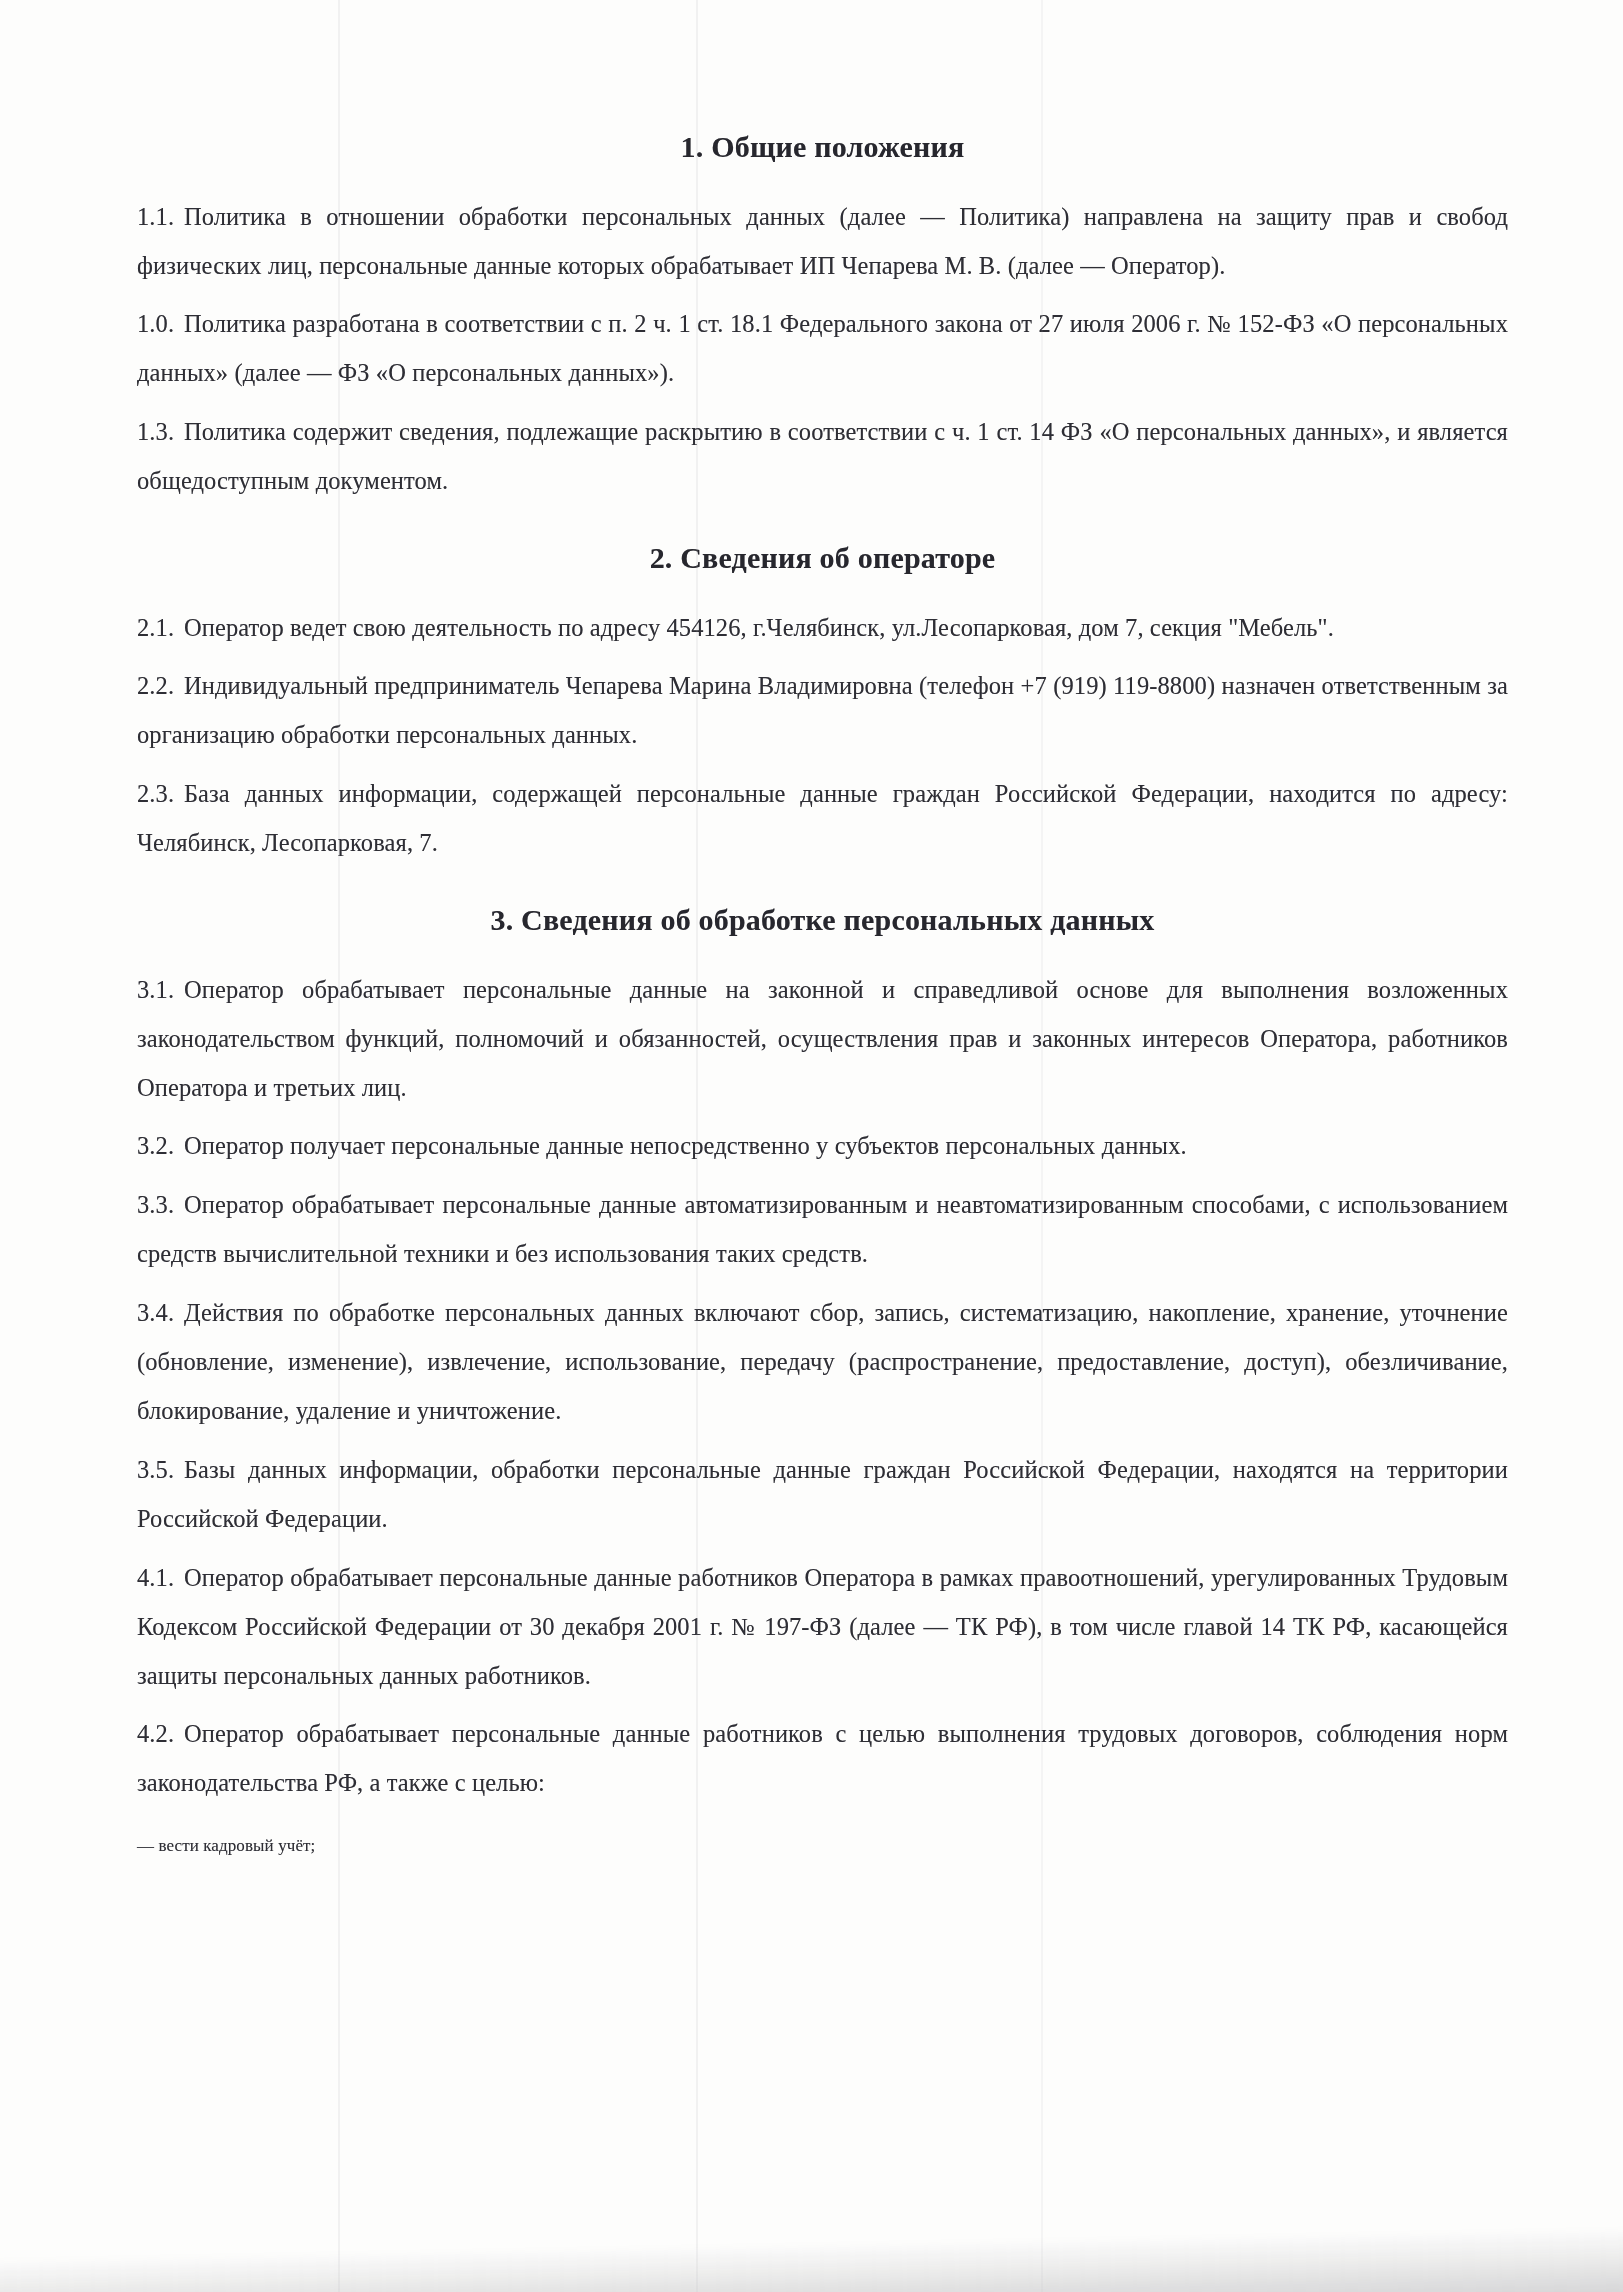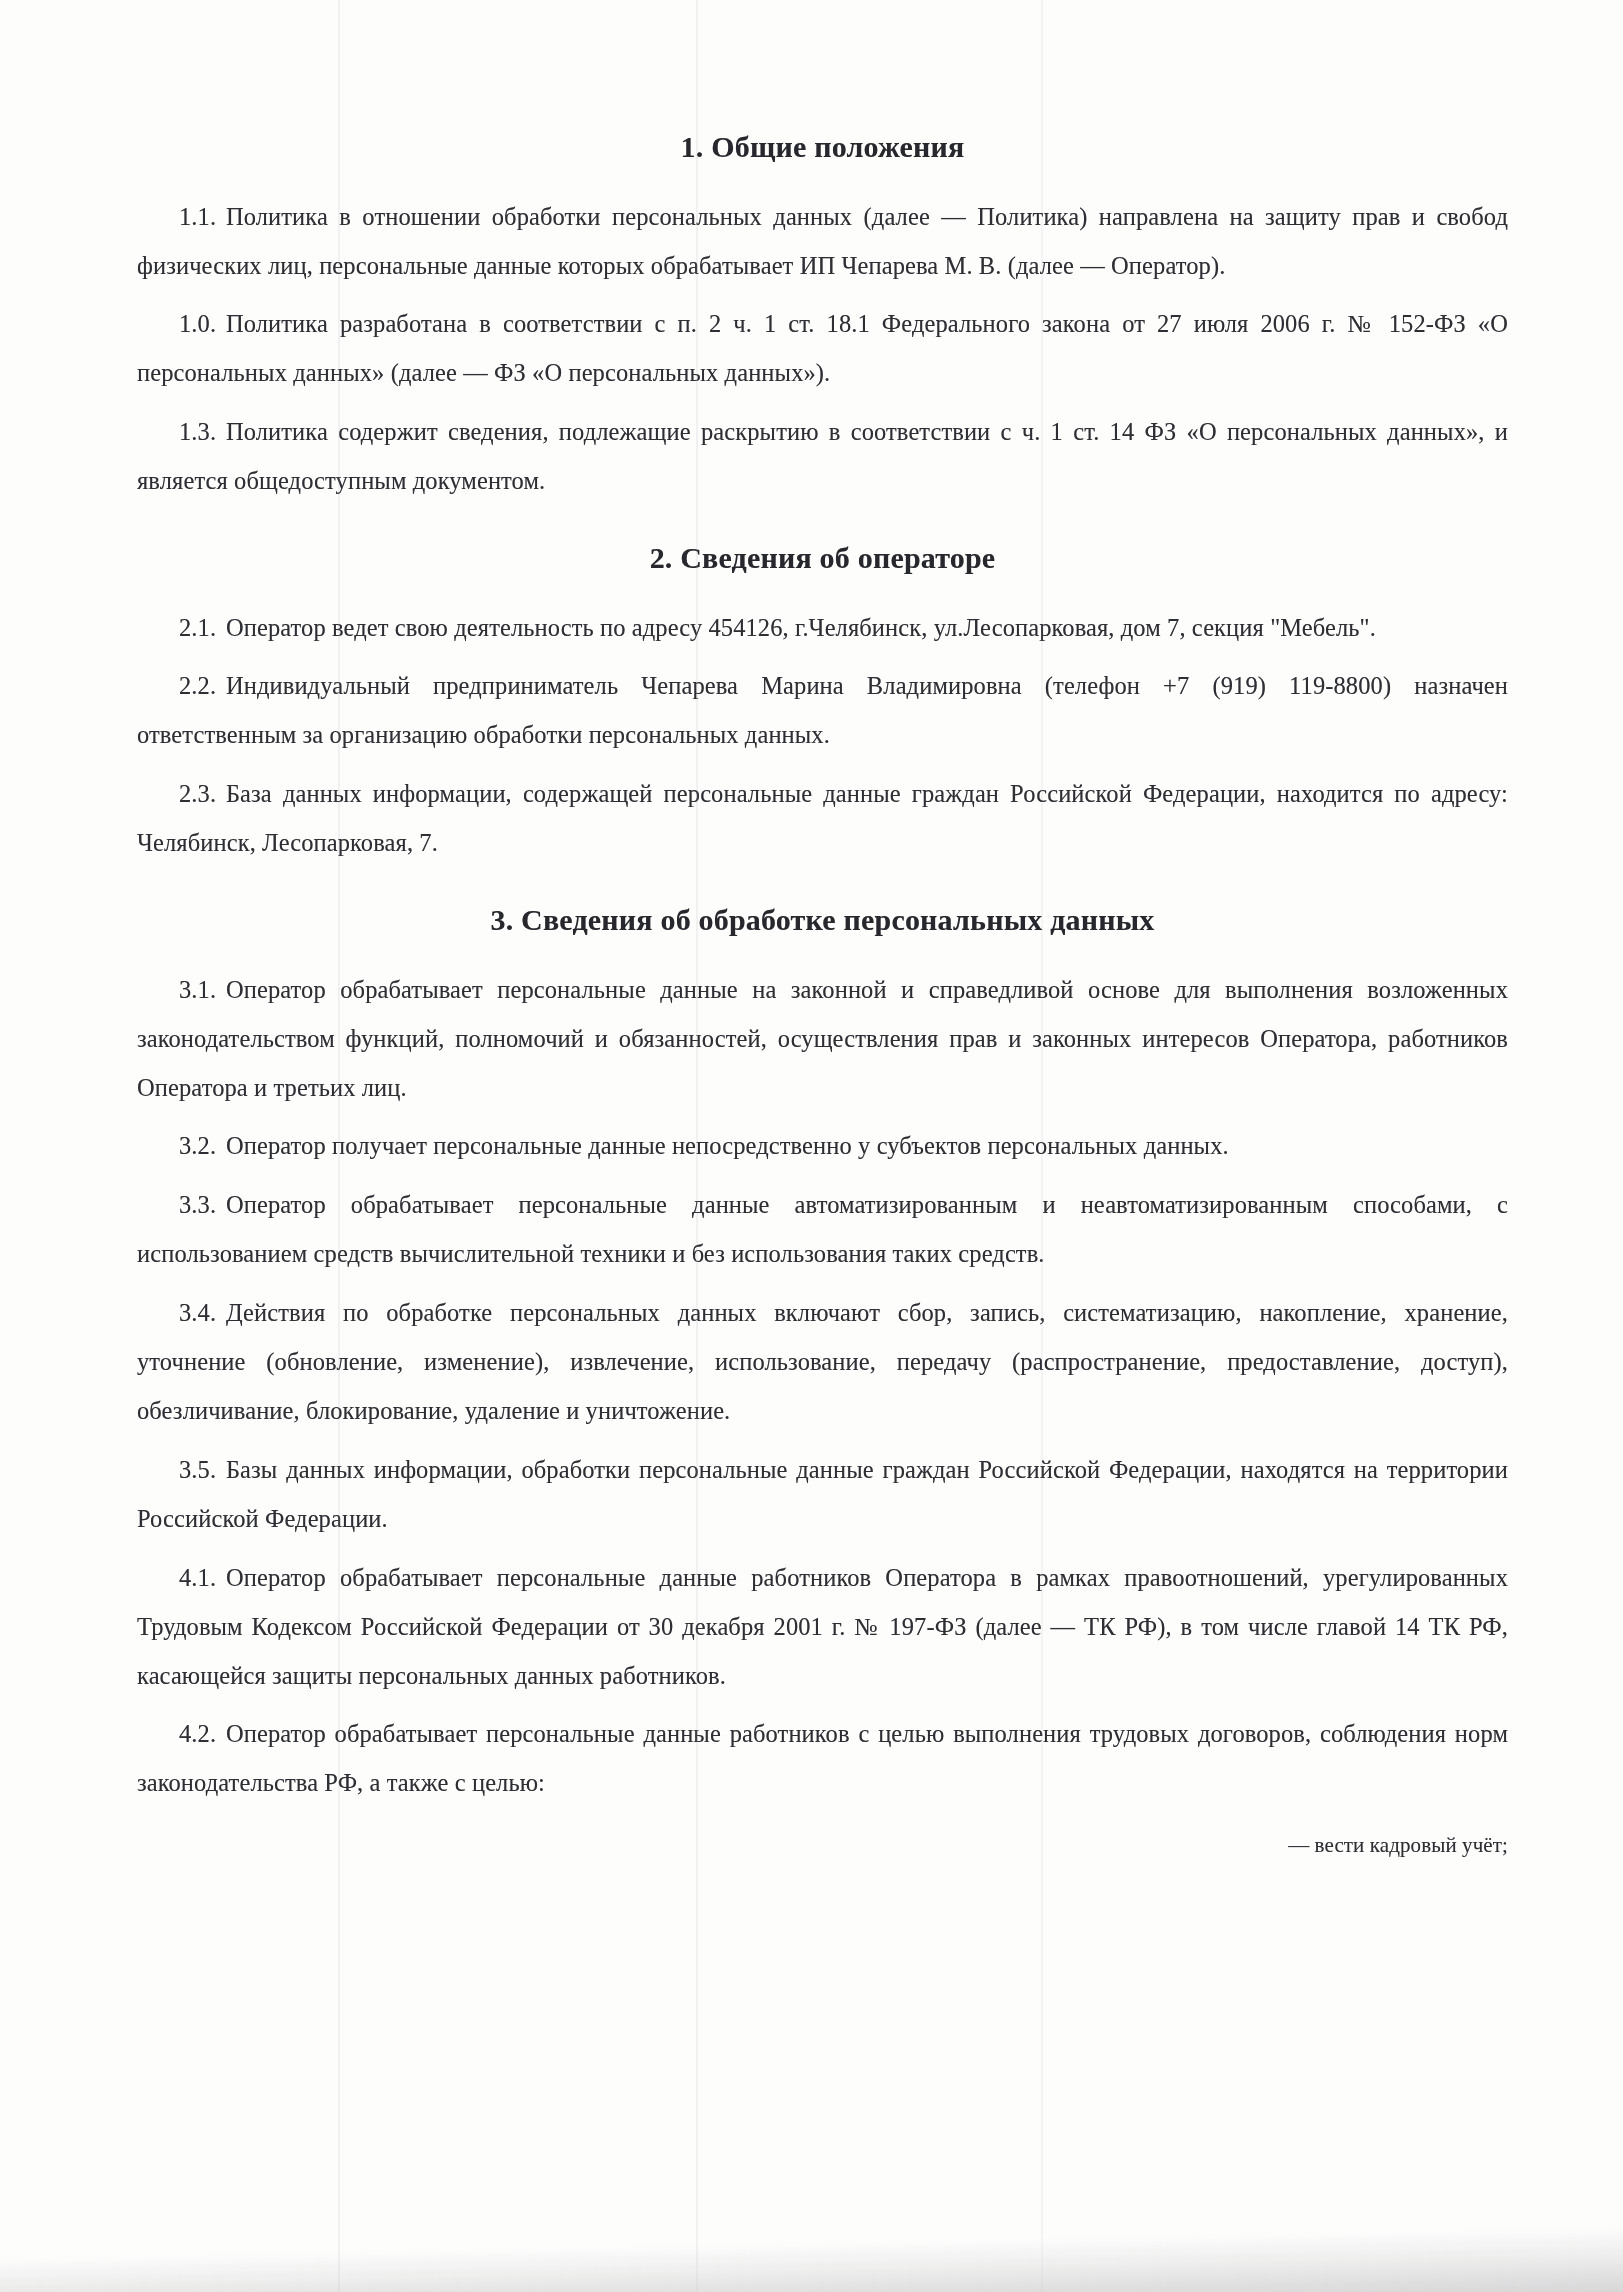--- a/index.html
+++ b/index.html
@@ -30,25 +30,25 @@
     letter-spacing: 0.2px;
   }
   .doc-section:first-child .sec-heading { margin-top: 0; }
   .para {
     font-size: 24.5px;
     line-height: 49px;
     text-align: justify;
     margin: 0 0 9.8px 0;
     letter-spacing: 0.1px;
   }
-  .pnum { margin-right: 9.8px; margin-left: 42px; }
+  .pnum { margin-right: 9.8px; }
   .dash-item {
-    font-size: 21px;
+    font-size: 17px;
     line-height: 49px;
-    text-align: right;
+    text-align: left;
     margin: 13.7px 0 0 0;
     letter-spacing: 0.1px;
   }
   
   .scan-line {
     position: absolute;
     top: 0;
     bottom: 0;
     width: 2px;
     background: rgba(170,170,178,0.14);

